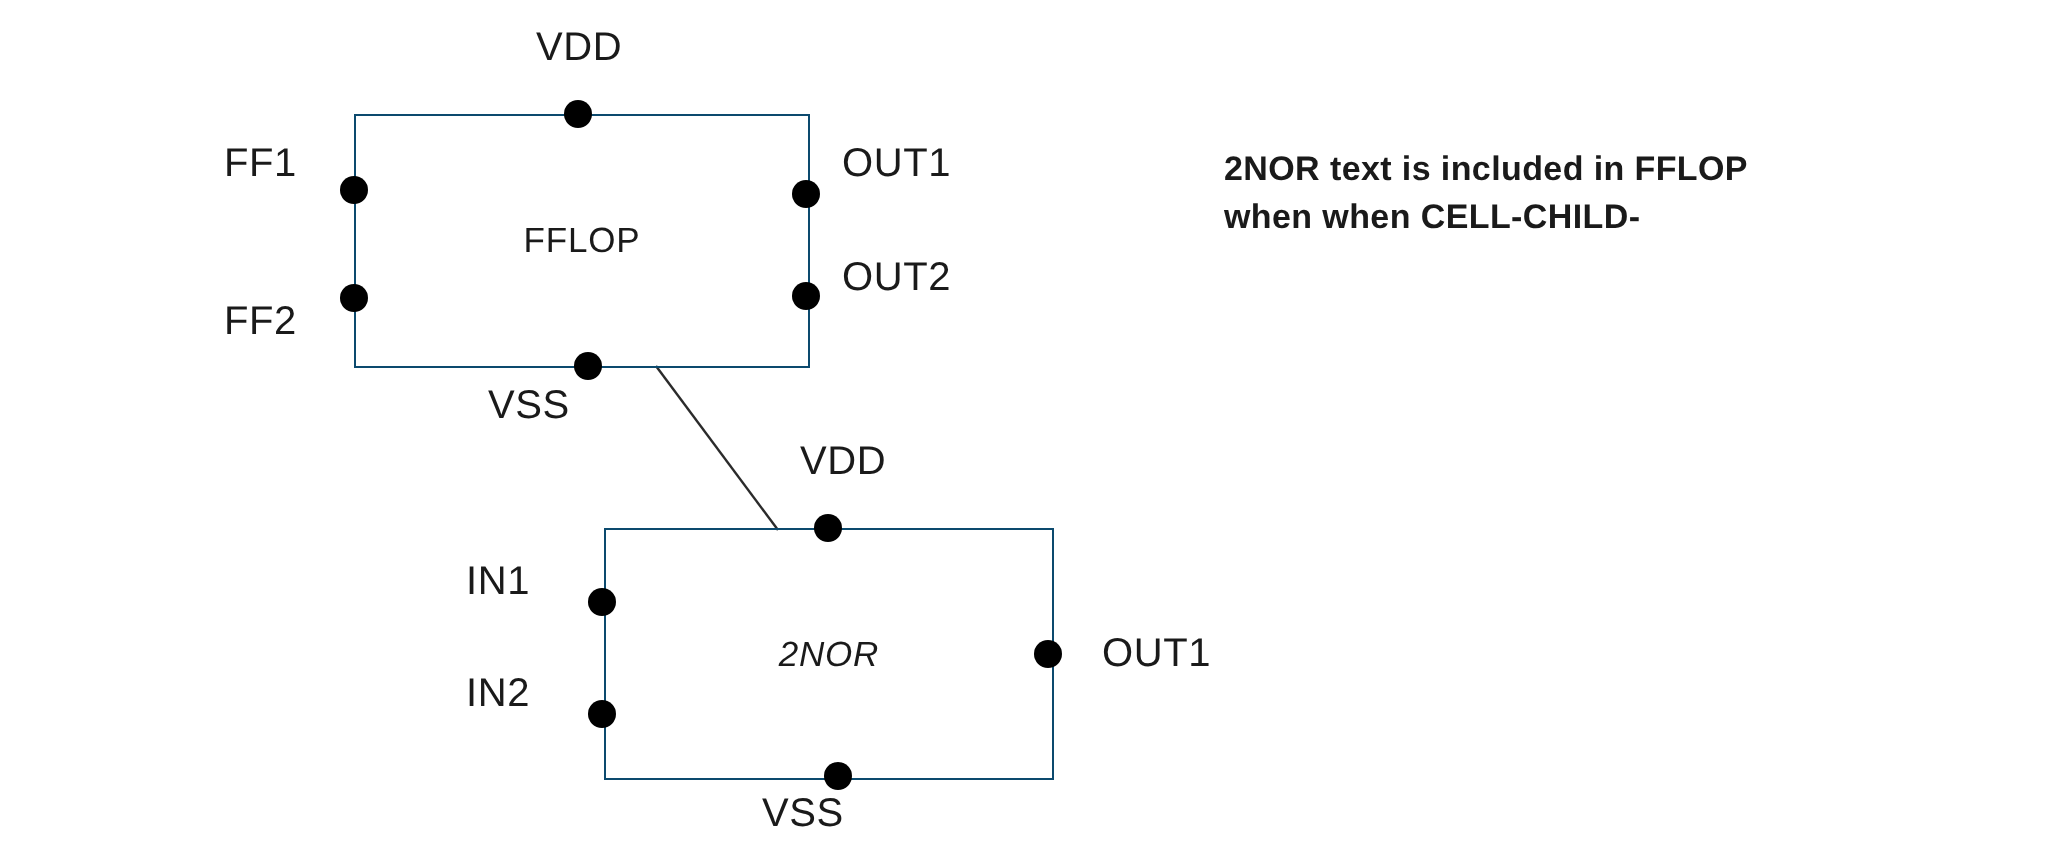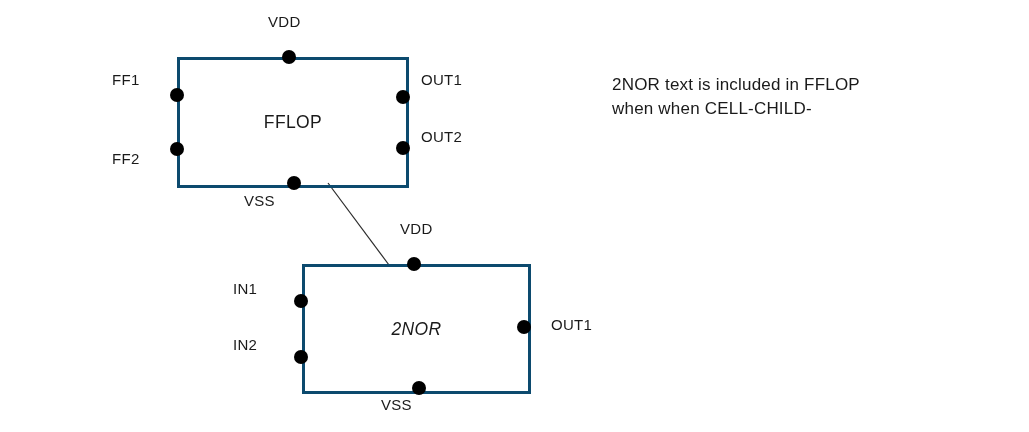--- a/index.html
+++ b/index.html
@@ -11,21 +11,21 @@
     position: relative;
     width: 1029px;
     height: 432px;
     background: #ffffff;
     font-family: "Liberation Sans", sans-serif;
     color: #1a1a1a;
     overflow: hidden;
   }
   .cell-box {
     position: absolute;
-    border: 3px solid #0c4a6e;
+    border: 1px solid #0c4a6e;
     background: transparent;
     display: flex;
     align-items: center;
     justify-content: center;
   }
   .cell-box.fflop { left: 177px; top: 57px; width: 226px; height: 125px; }
   .cell-box.nor   { left: 302px; top: 264px; width: 223px; height: 124px; font-style: italic; }
   .cell-title {
     font-size: 17.5px;
     letter-spacing: 0.4px;
@@ -33,21 +33,21 @@
   }
   .pin {
     position: absolute;
     width: 14px;
     height: 14px;
     border-radius: 50%;
     background: #000000;
   }
   .pin-label {
     position: absolute;
-    font-size: 15px;
+    font-size: 20px;
     letter-spacing: 0.3px;
     white-space: nowrap;
     color: #1a1a1a;
   }
   
   .p-fflop-vdd  { left: 282px; top: 50px;  }
   .p-fflop-ff1  { left: 170px; top: 88px;  }
   .p-fflop-ff2  { left: 170px; top: 142px; }
   .p-fflop-out1 { left: 396px; top: 90px;  }
   .p-fflop-out2 { left: 396px; top: 141px; }
@@ -80,20 +80,21 @@
   }
   .annotation {
     position: absolute;
     left: 612px;
     top: 73px;
     font-size: 17px;
     line-height: 24px;
     letter-spacing: 0.2px;
     color: #1a1a1a;
     white-space: nowrap;
+    font-weight: bold;
   }
 </style>
 </head>
 <body>
 
 <div class="canvas">
 
   <svg class="connector-svg" viewBox="0 0 1029 432" xmlns="http://www.w3.org/2000/svg">
     <line x1="328" y1="183" x2="389" y2="265" stroke="#2b2b2b" stroke-width="1.2"></line>
   </svg>

